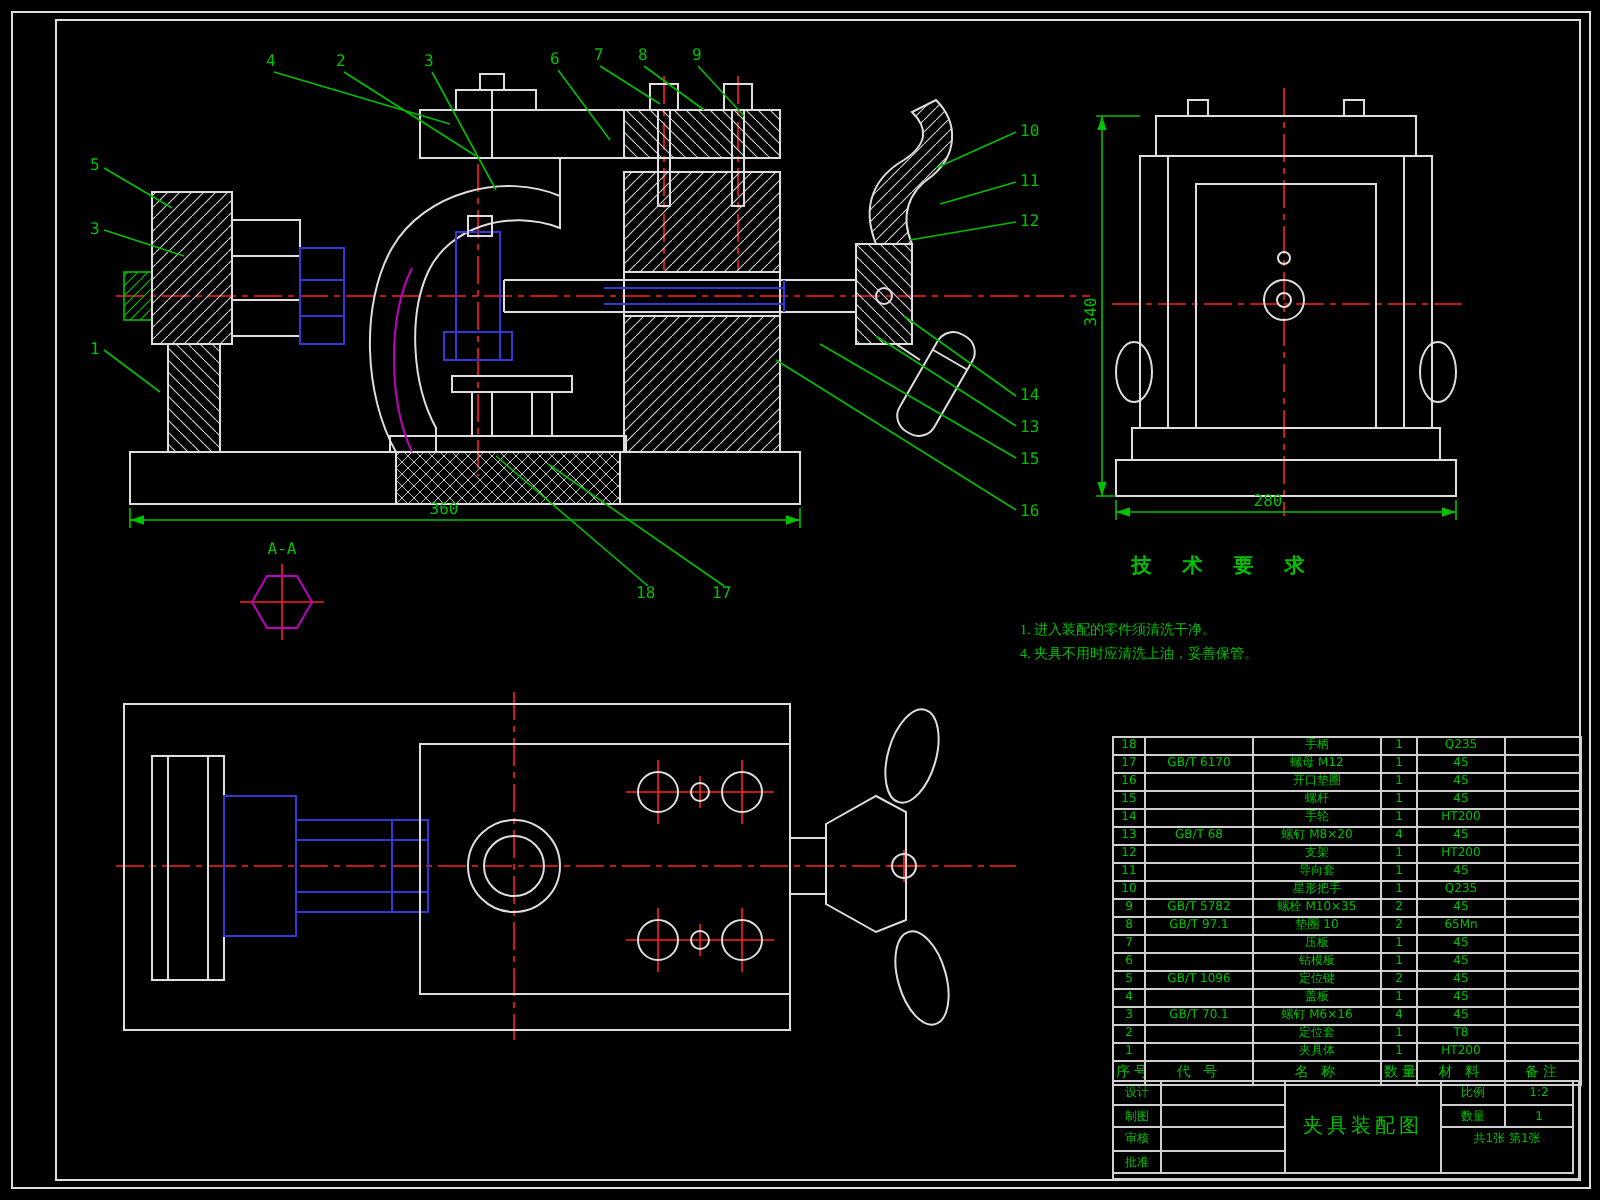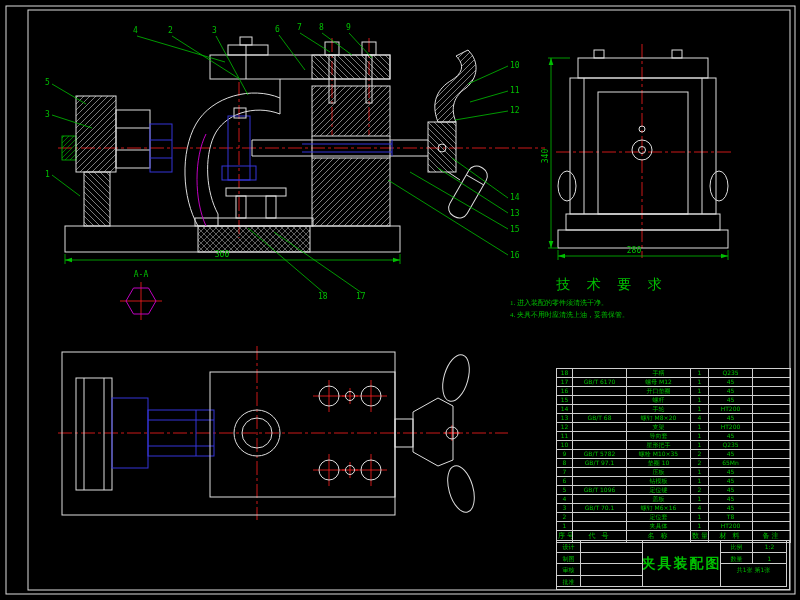--- a/index.html
+++ b/index.html
@@ -14,31 +14,31 @@
   .rs{stroke:#ff2020;stroke-width:.8;fill:none;}
   .g{stroke:#00c000;stroke-width:.8;fill:none;}
   .hA{fill:url(#ph);}
   .hB{fill:url(#pb);}
   .hX{fill:url(#px);}
   .hG{fill:url(#pg);}
   .gt{fill:#00c000;font:8px "DejaVu Sans Mono", monospace;}
   
   .overlay{position:absolute;color:#00c000;}
   #notes{left:492px;top:276px;width:240px;}
-  #notes .nt{font-size:14px;letter-spacing:6px;text-align:center;width:170px;margin:0 auto 4px auto;white-space:nowrap;}
+  #notes .nt{font-size:10px;letter-spacing:6px;text-align:center;width:170px;margin:0 auto 20px auto;white-space:nowrap;font-weight:bold;}
   #notes .ni{font-size:7px;line-height:11.5px;padding-left:18px;white-space:nowrap;font-family:Liberation Serif, serif;}
   #bom{left:556px;top:368px;width:234px;border-collapse:collapse;table-layout:fixed;border-radius:12px;}
   #bom td,#bom th{border:1px solid #cfcfcf;color:#00c000;font-size:6px;line-height:8px;height:8px;
       padding:0 1px;overflow:hidden;white-space:nowrap;font-weight:normal;text-align:center;}
   #bom th{font-size:7px;height:11px;line-height:11px;letter-spacing:2px;}
   #tblock{left:556px;top:540px;width:234px;height:50px;border:1px solid #cfcfcf;box-sizing:border-box;
       display:grid;grid-template-columns:24px 62px 78px 32px 34px;grid-template-rows:repeat(4,11.5px);}
   #tblock .cell{border-right:1px solid #cfcfcf;border-bottom:1px solid #cfcfcf;color:#00c000;
       font-size:6px;line-height:11px;text-align:center;overflow:hidden;white-space:nowrap;}
-  #tblock .big{font-size:14px;letter-spacing:2px;display:flex;align-items:center;justify-content:center;font-weight:bold;}
+  #tblock .big{font-size:10px;letter-spacing:2px;display:flex;align-items:center;justify-content:center;}
 </style>
 </head>
 <body>
 
 <div id="stage">
 
 <svg width="800" height="600" viewBox="0 0 800 600">
   <defs>
     <pattern id="ph" width="6" height="6" patternUnits="userSpaceOnUse">
       <path d="M0,6 L6,0" stroke="#cfcfcf" stroke-width="0.6"></path>

